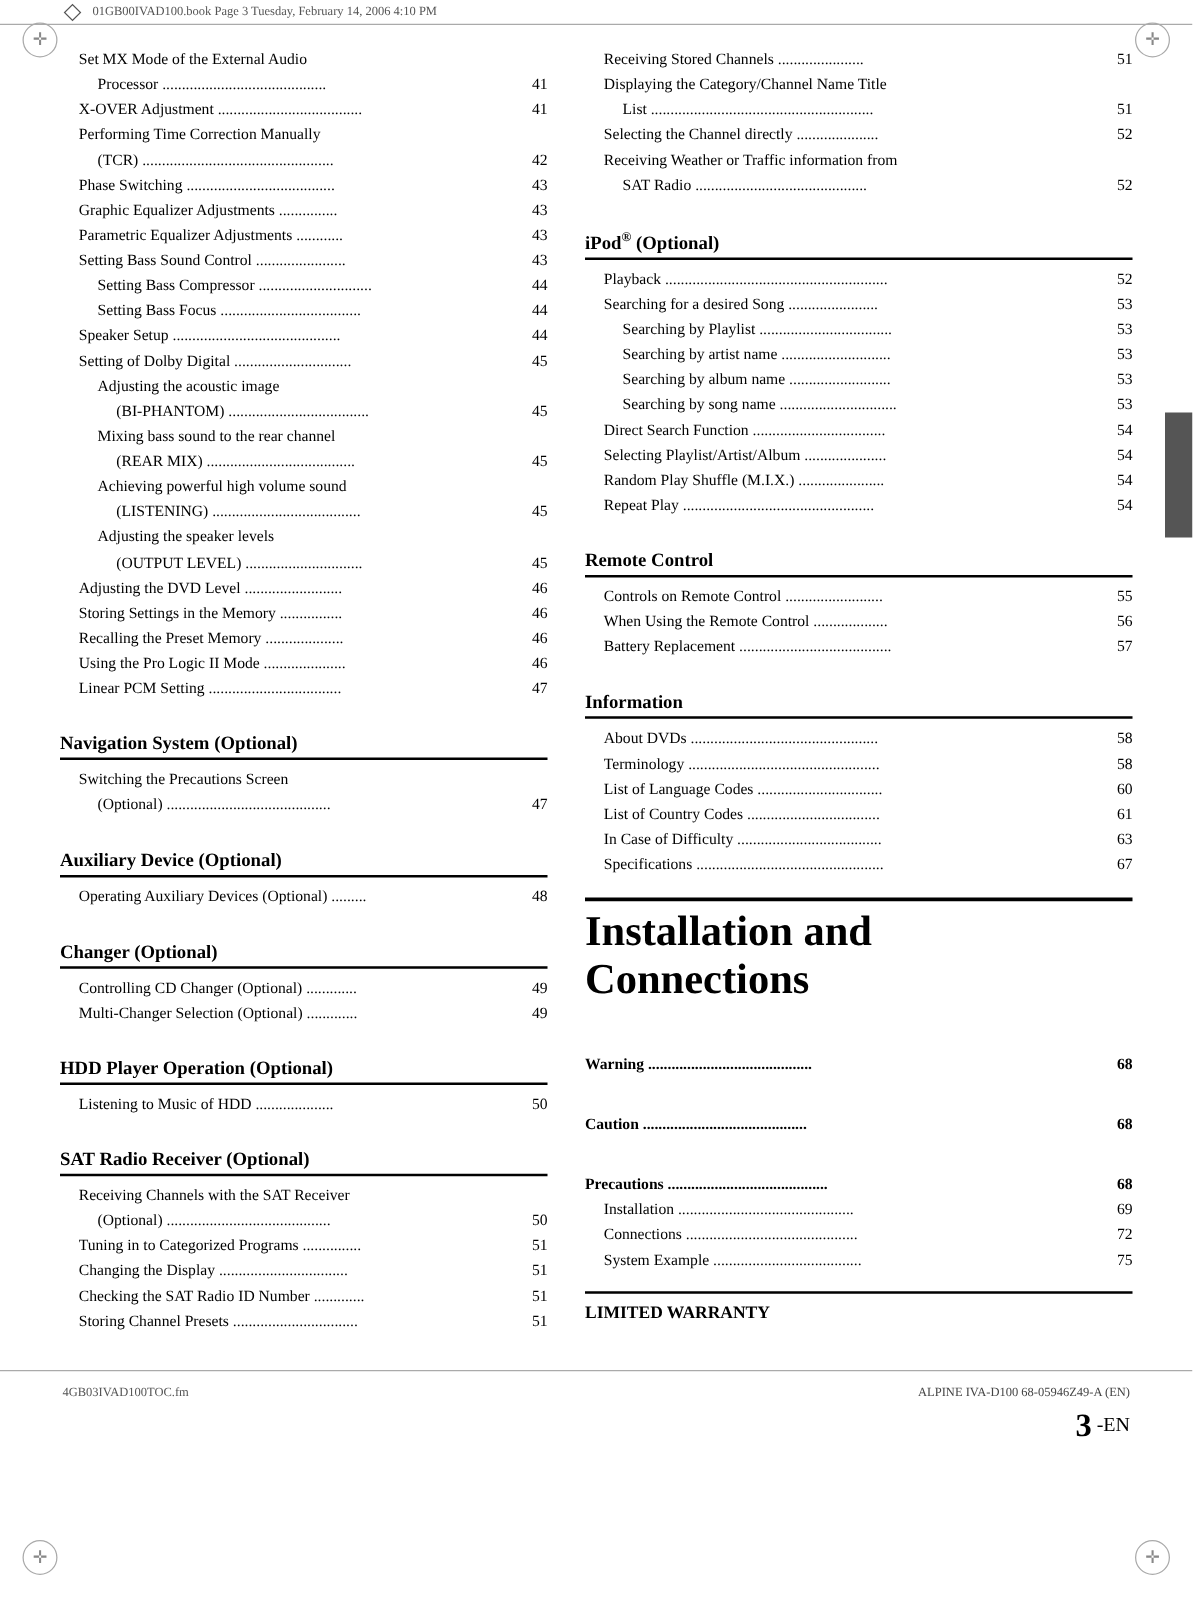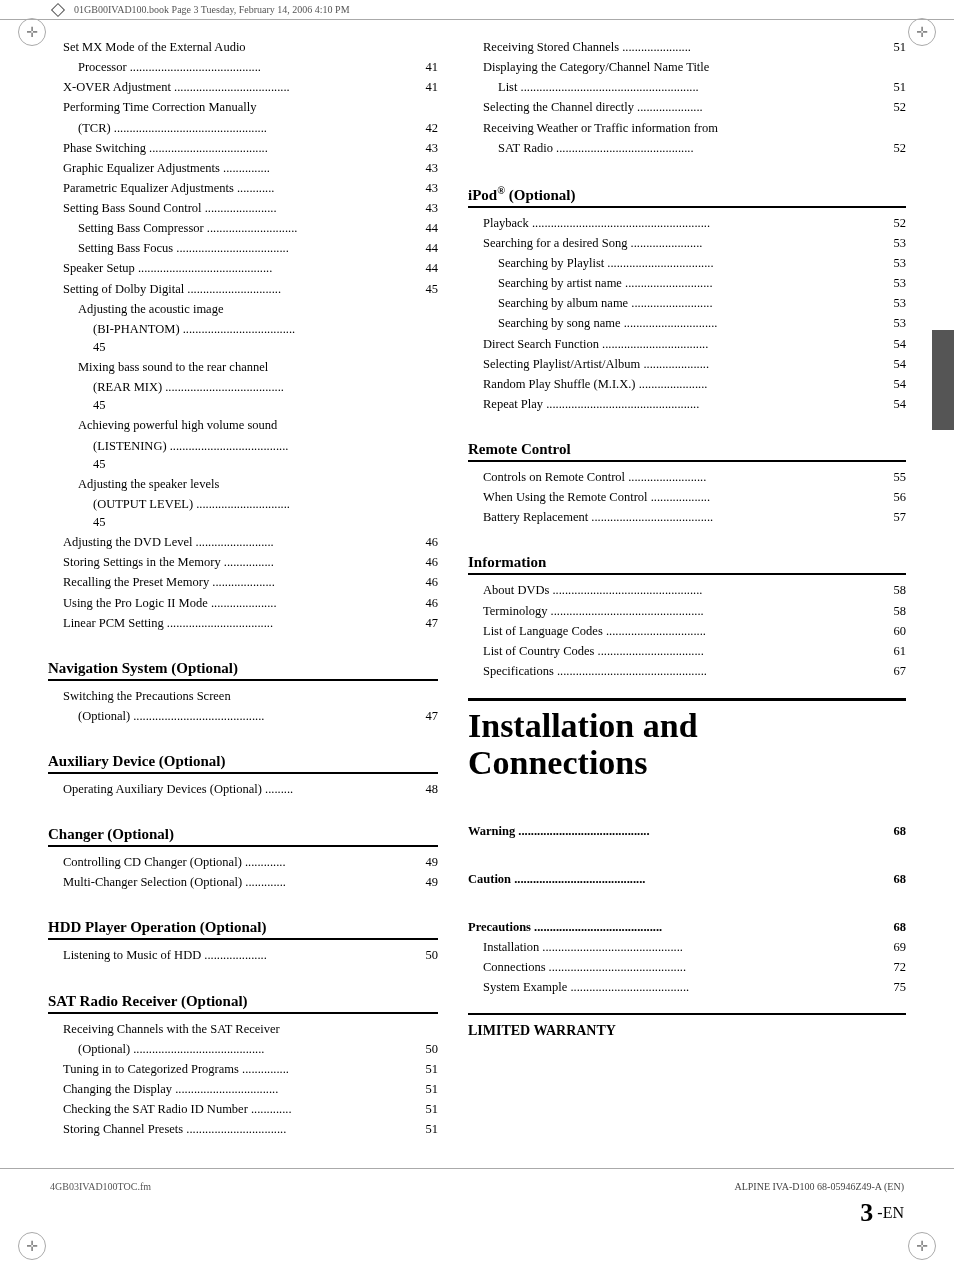--- a/index.html
+++ b/index.html
@@ -78,21 +78,21 @@
       flex: 1;
     }
 
     .toc-entry .page-num {
       white-space: nowrap;
       font-size: 12.5px;
     }
 
     .toc-indent1 { padding-left: 15px; }
     .toc-indent2 { padding-left: 30px; gap: 21px; }
-    .toc-indent3 { padding-left: 45px; flex-direction: column; }
+    .toc-indent3 { padding-left: 45px; }
 
     .section-heading {
       font-size: 15px;
       font-weight: bold;
       margin: 28px 0 6px 0;
       border-bottom: 2px solid #000;
       padding-bottom: 2px;
     }
 
     .big-heading-block {
@@ -420,20 +420,24 @@
     </div>
     <div class="toc-entry toc-indent1">
       <span class="label">List of Language Codes  ................................</span>
       <span class="page-num">60</span>
     </div>
     <div class="toc-entry toc-indent1">
       <span class="label">List of Country Codes  ..................................</span>
       <span class="page-num">61</span>
     </div>
     <div class="toc-entry toc-indent1">
+      <span class="label">In Case of Difficulty  .....................................</span>
+      <span class="page-num">63</span>
+    </div>
+    <div class="toc-entry toc-indent1">
       <span class="label">Specifications  ................................................</span>
       <span class="page-num">67</span>
     </div>
 
     <div class="big-heading-block">
       <div class="big-heading">
         <span>Installation and</span><br>
         <span>Connections</span>
       </div>
 

